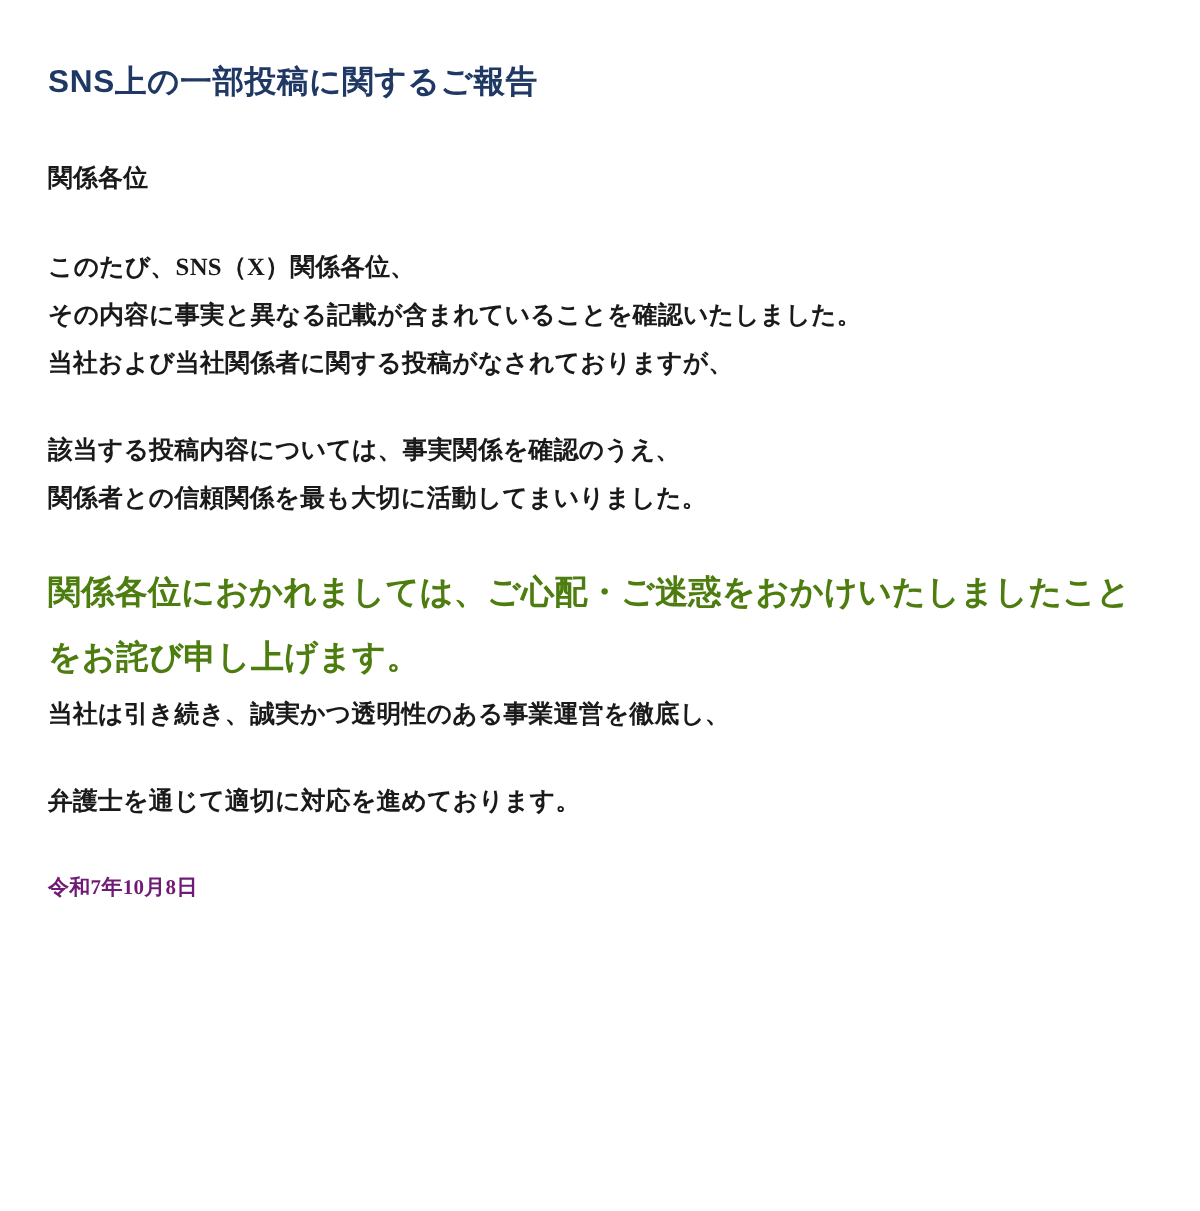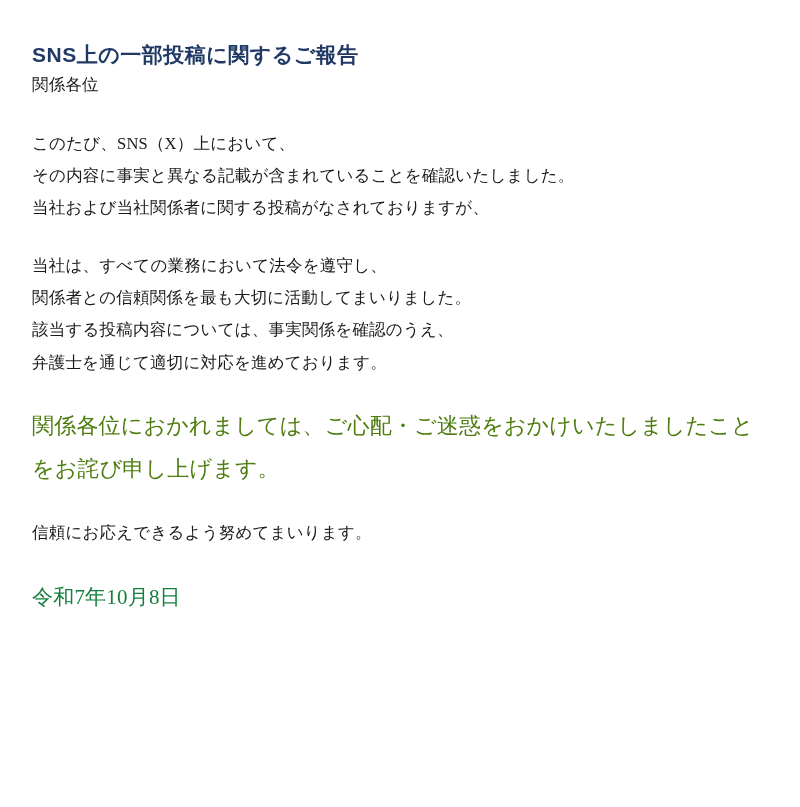--- a/index.html
+++ b/index.html
@@ -24,42 +24,44 @@
   .doc-title {
     font-family: "Liberation Sans", "DejaVu Sans", sans-serif;
     font-size: 21px;
     font-weight: bold;
     color: #1f3864;
     letter-spacing: 0.5px;
     margin: 12px 0 0 0;
     line-height: 1.4;
   }
   .body-block {
+    margin-top: 34px;
+    font-weight: bold;
   }
   .para {
     font-size: 16.5px;
     line-height: 1.95;
     color: #1a1a1a;
     margin: 0 0 26px 0;
     letter-spacing: 0.2px;
   }
   .para:last-child {
     margin-bottom: 0;
   }
   .para .line {
     display: block;
   }
   .signature {
     margin-top: 28px;
   }
   .signature .line {
     display: block;
-    font-size: 21px;
+    font-size: 14px;
     line-height: 1.95;
-    color: #15803d;
+    color: #701a75;
     letter-spacing: 0.2px;
   }
   .wrap-para {
     font-size: 22px;
     line-height: 1.95;
     color: #4d7c0f;
     letter-spacing: 0.2px;
   }
 </style>
 </head>
@@ -70,38 +72,37 @@
   <h1 class="doc-title" style="color: rgb(31, 56, 100);">SNS上の一部投稿に関するご報告</h1>
 
   <div class="body-block">
 
     <p class="para">
       <span class="line">関係各位</span>
     </p>
 
 
     <p class="para">
-      <span class="line">このたび、SNS（X）上において、</span>
+      <span class="line">このたび、SNS（X）関係各位、</span>
       <span class="line">その内容に事実と異なる記載が含まれていることを確認いたしました。</span>
       <span class="line">当社および当社関係者に関する投稿がなされておりますが、</span>
     </p>
 
     <p class="para">
-      <span class="line">当社は、すべての業務において法令を遵守し、</span>
+      <span class="line">該当する投稿内容については、事実関係を確認のうえ、</span>
       <span class="line">関係者との信頼関係を最も大切に活動してまいりました。</span>
-      <span class="line">該当する投稿内容については、事実関係を確認のうえ、</span>
-      <span class="line">弁護士を通じて適切に対応を進めております。</span>
     </p>
 
     <p class="para">
       <span class="wrap-para">関係各位におかれましては、ご心配・ご迷惑をおかけいたしましたことをお詫び申し上げます。</span>
+      <span class="line">当社は引き続き、誠実かつ透明性のある事業運営を徹底し、</span>
     </p>
 
     <p class="para">
-      <span class="line">信頼にお応えできるよう努めてまいります。</span>
+      <span class="line">弁護士を通じて適切に対応を進めております。</span>
     </p>
 
     <div class="signature">
       <span class="line">令和7年10月8日</span>
     </div>
 
   </div>
 </div>
 
 </body></html>

